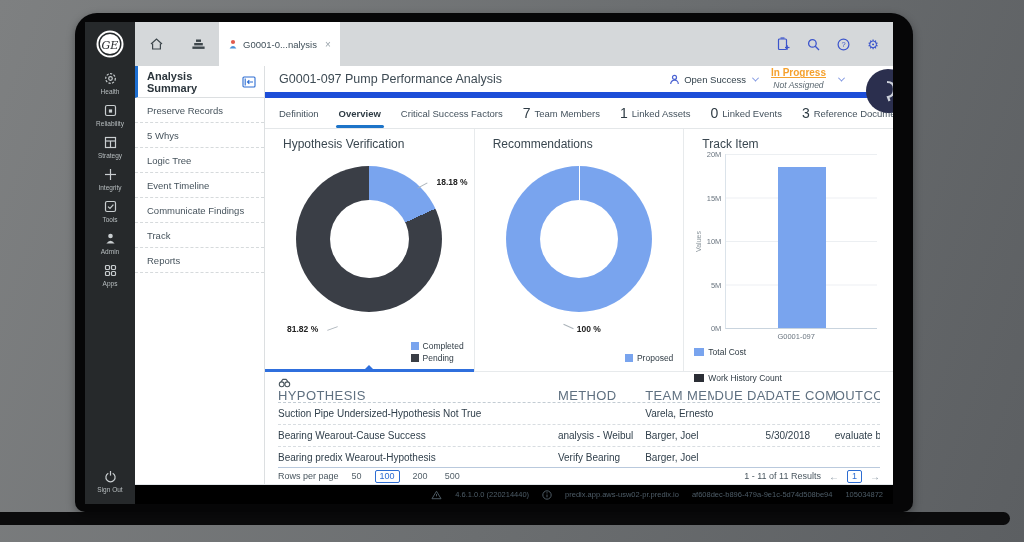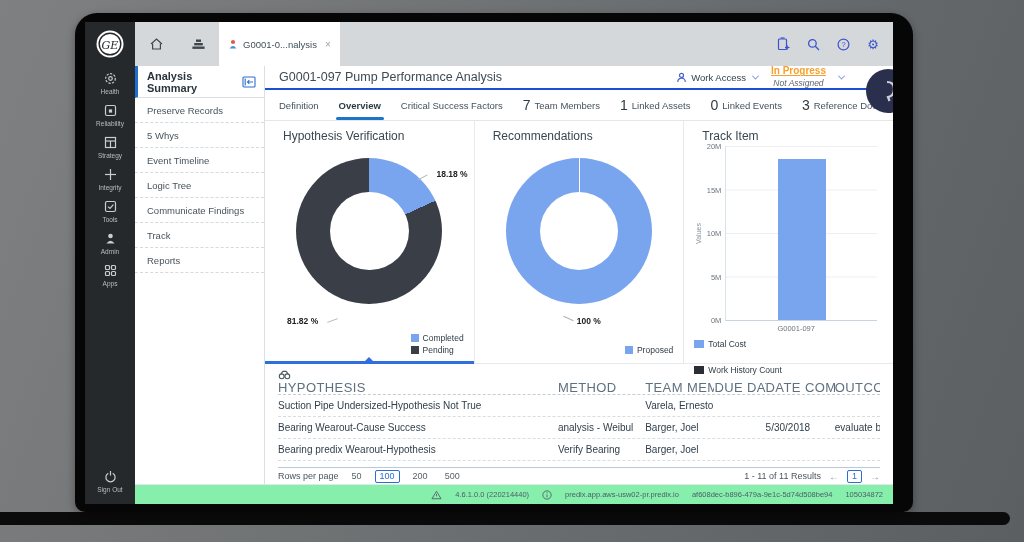--- a/index.html
+++ b/index.html
@@ -39,21 +39,21 @@
   .content-row{flex:1;display:flex;min-height:0;}
 
   
   .subsidebar{width:130px;border-right:1px solid #dcdfe1;display:flex;flex-direction:column;flex-shrink:0;background:#fff;}
   .subsidebar-head{height:32px;border-left:3px solid #1d6fd2;border-bottom:1px solid #dcdfe1;display:flex;align-items:center;justify-content:space-between;padding:0 8px 0 9px;}
   .subsidebar-head b{font-size:11px;color:#2b353c;}
   .sub-item{padding:7px 12px 6px;font-size:9.5px;color:#46535c;border-bottom:1px dashed #d6dadc;cursor:pointer;}
 
   
   .main{flex:1;display:flex;flex-direction:column;min-width:0;position:relative;}
-  .main-head{height:24px;display:flex;align-items:center;padding:0 46px 0 14px;border-bottom:2px solid #1d4ed8;flex-shrink:0;}
+  .main-head{height:32px;display:flex;align-items:center;padding:0 46px 0 14px;border-bottom:6px solid #1d4ed8;flex-shrink:0;}
   .page-title{font-size:12.5px;color:#3e4b54;}
   .head-right{margin-left:auto;display:flex;align-items:center;gap:10px;}
   .open-access{display:flex;align-items:center;gap:4px;font-size:9.5px;color:#33424c;cursor:pointer;}
   .chev{display:inline-block;width:5px;height:5px;border-right:1.4px solid #7b93e0;border-bottom:1.4px solid #7b93e0;transform:rotate(45deg) translate(-1px,-1px);margin:0 3px;}
   .status-block{text-align:center;line-height:1.25;cursor:pointer;}
   .status-state{font-size:10px;font-weight:bold;color:#f5a12d;text-decoration:underline;}
   .status-assignee{font-size:8.5px;font-style:italic;color:#5a6770;}
   .avatar{position:absolute;right:-17px;top:3px;width:44px;height:44px;border-radius:50%;background:#2b2f4e;z-index:3;display:flex;align-items:center;justify-content:center;cursor:pointer;}
 
   
@@ -102,21 +102,21 @@
 
   
   .pager{height:17px;display:flex;align-items:center;gap:9px;font-size:9px;color:#49565f;border-top:1px solid #b9c9dd;flex-shrink:0;}
   .pg-opt{padding:0 4px;cursor:pointer;color:#55626b;}
   .pg-opt.sel{border:1px solid #2d6dd2;border-radius:2px;color:#2d6dd2;line-height:11px;}
   .pager-right{margin-left:auto;display:flex;align-items:center;gap:8px;}
   .pg-arrow{color:#8b99a4;font-size:10px;cursor:pointer;}
   .pg-page{border:1px solid #2d6dd2;border-radius:2px;color:#2d6dd2;padding:0 4px;line-height:11px;cursor:pointer;}
 
   
-  .statusbar{height:20px;background:#86efac;border-top:1px solid #e3e7ea;display:flex;align-items:center;justify-content:flex-end;gap:13px;padding:0 10px;font-size:7.5px;color:#4e5d68;flex-shrink:0;}
+  .statusbar{height:20px;background:#000000;border-top:1px solid #e3e7ea;display:flex;align-items:center;justify-content:flex-end;gap:13px;padding:0 10px;font-size:7.5px;color:#4e5d68;flex-shrink:0;}
 </style>
 </head>
 <body>
 
 <div class="laptop-base"></div>
 <div class="laptop-bezel"></div>
 
 <div class="screen">
 
   <div class="ge-rail">
@@ -262,43 +262,43 @@
           <span>
               <svg width="14" height="12" viewBox="0 0 14 12" fill="none" stroke="#2d6dd2" stroke-width="1.1">
                 <rect x="1" y="1" width="12" height="10" rx="1"></rect>
                 <line x1="3.2" y1="2.5" x2="3.2" y2="9.5"></line>
                 <path d="M11 6 H5.5 M7.3 4.2 L5.5 6 L7.3 7.8"></path>
               </svg>
             </span>
         </div>
         <div class="sub-item">Preserve Records</div>
         <div class="sub-item">5 Whys</div>
+        <div class="sub-item">Logic Tree</div>
         <div class="sub-item">Event Timeline</div>
-        <div class="sub-item">Logic Tree</div>
         <div class="sub-item">Communicate Findings</div>
         <div class="sub-item">Track</div>
         <div class="sub-item">Reports</div>
       </div>
 
       <div class="main">
         <div class="avatar">
           <svg width="20" height="24" viewBox="0 0 20 24" fill="none" stroke="#cdd1da" stroke-width="2.2">
               <path d="M9 3 q7 0 7 7 q0 7-6 8 l1.5 4"></path>
             </svg>
         </div>
 
         <div class="main-head">
           <span class="page-title">G0001-097 Pump Performance Analysis</span>
           <div class="head-right">
             <span class="open-access">
               <svg width="11" height="11" viewBox="0 0 11 11" fill="none" stroke="#4b63d2" stroke-width="1.2">
                   <circle cx="5.5" cy="3.4" r="2"></circle>
                   <path d="M1.7 9.9 a3.8 3.8 0 0 1 7.6 0"></path>
                 </svg>
-              <span>Work Access</span>
+              <span>Open Success</span>
               <i class="chev"></i>
             </span>
             <span class="status-block">
               <div class="status-state">In Progress</div>
               <div class="status-assignee">Not Assigned</div>
             </span>
             <i class="chev"></i>
           </div>
         </div>
 

